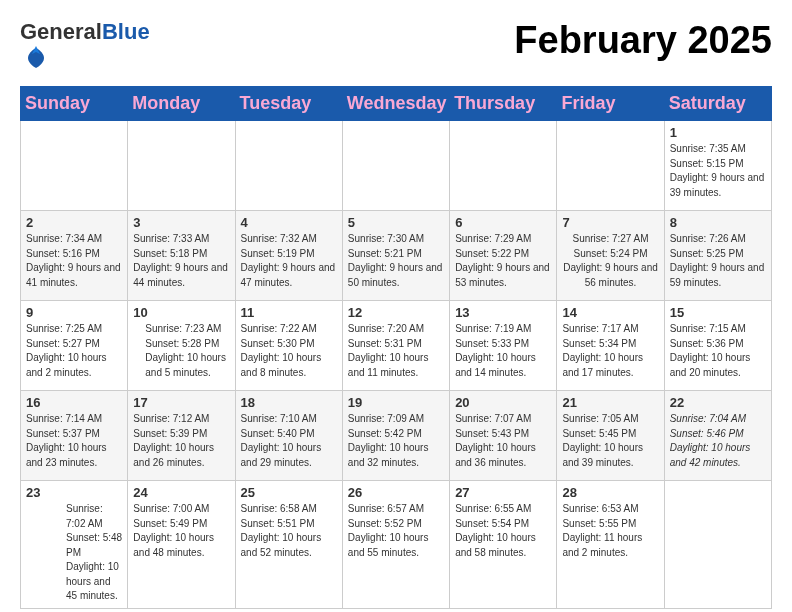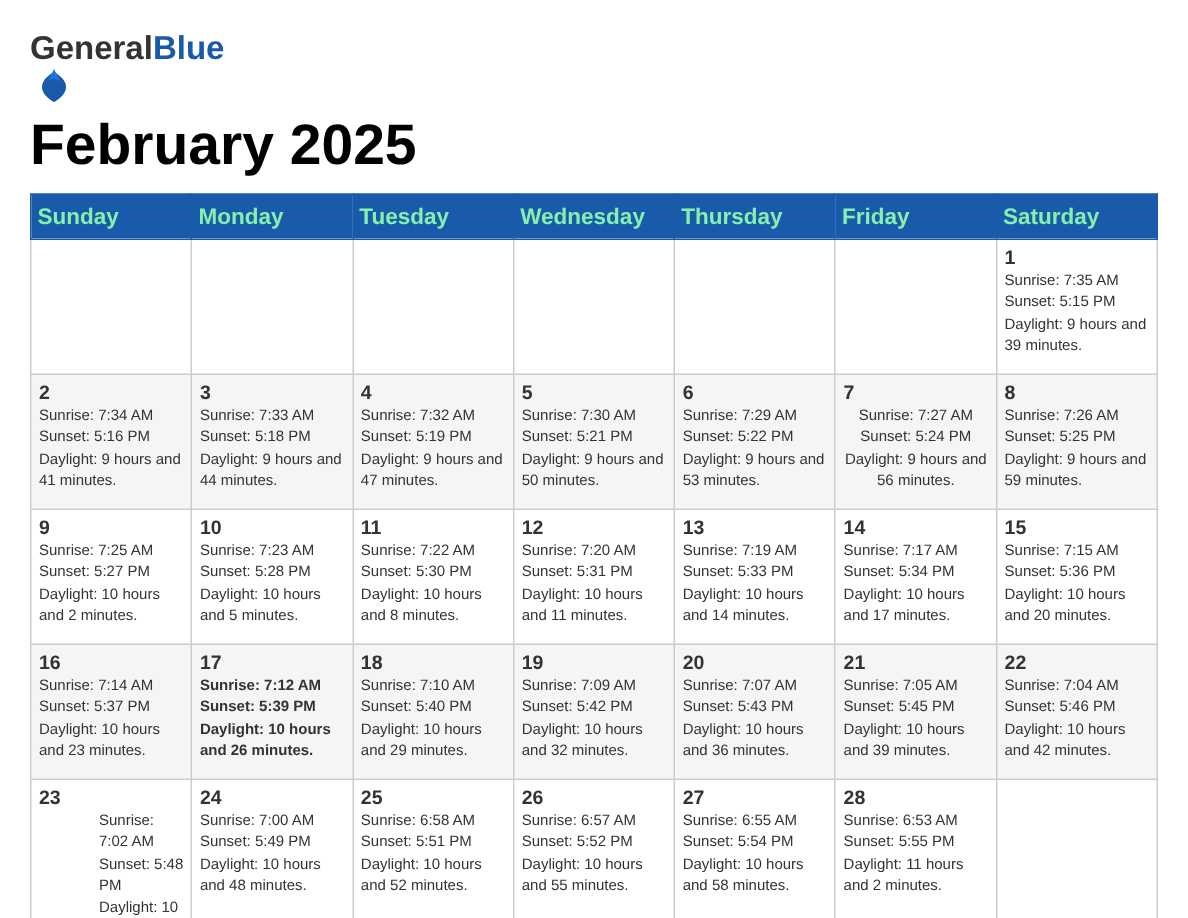--- a/index.html
+++ b/index.html
@@ -8,21 +8,20 @@
       background: #fff;
       width: 792px;
       min-height: 612px;
       padding: 20px;
     }
     .header {
       display: flex;
       justify-content: space-between;
       align-items: flex-start;
       margin-bottom: 10px;
-      flex-direction: column;
     }
     .logo {
       display: flex;
       align-items: center;
     }
     .logo-text {
       font-size: 22px;
       font-weight: bold;
       line-height: 1.1;
     }
@@ -46,22 +45,22 @@
       font-size: 16px;
       color: #444;
     }
     .calendar {
       width: 100%;
       border-collapse: collapse;
       table-layout: fixed;
     }
     .calendar th {
       background: #1a5aab;
-      color: #86efac;
-      font-size: 15px;
+      color: #f9a8d4;
+      font-size: 18px;
       font-weight: bold;
       padding: 6px 4px;
       text-align: left;
       border: 1px solid #1a5aab;
     }
     .calendar td {
       border: 1px solid #ccc;
       vertical-align: top;
       padding: 4px 5px;
       height: 90px;
@@ -181,21 +180,21 @@
       </tr>
       <tr>
         <td>
           <span class="day-num">9</span>
           <div class="day-info" style="white-space: pre-line;">Sunrise: 7:25 AM
 Sunset: 5:27 PM
 Daylight: 10 hours and 2 minutes.</div>
         </td>
         <td>
           <span class="day-num">10</span>
-          <div class="day-info" style="white-space: pre-line;">Sunrise: 7:23 AM
+          <div class="day-info" style="white-space: pre-line; margin-left: 12px;">Sunrise: 7:23 AM
 Sunset: 5:28 PM
 Daylight: 10 hours and 5 minutes.</div>
         </td>
         <td>
           <span class="day-num">11</span>
           <div class="day-info" style="white-space: pre-line;">Sunrise: 7:22 AM
 Sunset: 5:30 PM
 Daylight: 10 hours and 8 minutes.</div>
         </td>
         <td>
@@ -225,21 +224,21 @@
       </tr>
       <tr>
         <td>
           <span class="day-num">16</span>
           <div class="day-info" style="white-space: pre-line;">Sunrise: 7:14 AM
 Sunset: 5:37 PM
 Daylight: 10 hours and 23 minutes.</div>
         </td>
         <td>
           <span class="day-num">17</span>
-          <div class="day-info" style="white-space: pre-line; font-weight: bold;">Sunrise: 7:12 AM
+          <div class="day-info" style="white-space: pre-line;">Sunrise: 7:12 AM
 Sunset: 5:39 PM
 Daylight: 10 hours and 26 minutes.</div>
         </td>
         <td>
           <span class="day-num">18</span>
           <div class="day-info" style="white-space: pre-line;">Sunrise: 7:10 AM
 Sunset: 5:40 PM
 Daylight: 10 hours and 29 minutes.</div>
         </td>
         <td>
@@ -255,21 +254,21 @@
 Daylight: 10 hours and 36 minutes.</div>
         </td>
         <td>
           <span class="day-num">21</span>
           <div class="day-info" style="white-space: pre-line;">Sunrise: 7:05 AM
 Sunset: 5:45 PM
 Daylight: 10 hours and 39 minutes.</div>
         </td>
         <td>
           <span class="day-num">22</span>
-          <div class="day-info" style="white-space: pre-line;">Sunrise: 7:04 AM
+          <div class="day-info" style="white-space: pre-line; font-style: italic;">Sunrise: 7:04 AM
 Sunset: 5:46 PM
 Daylight: 10 hours and 42 minutes.</div>
         </td>
       </tr>
       <tr>
         <td>
           <span class="day-num">23</span>
           <div class="day-info" style="white-space: pre-line; margin-left: 40px;">Sunrise: 7:02 AM
 Sunset: 5:48 PM
 Daylight: 10 hours and 45 minutes.</div>

